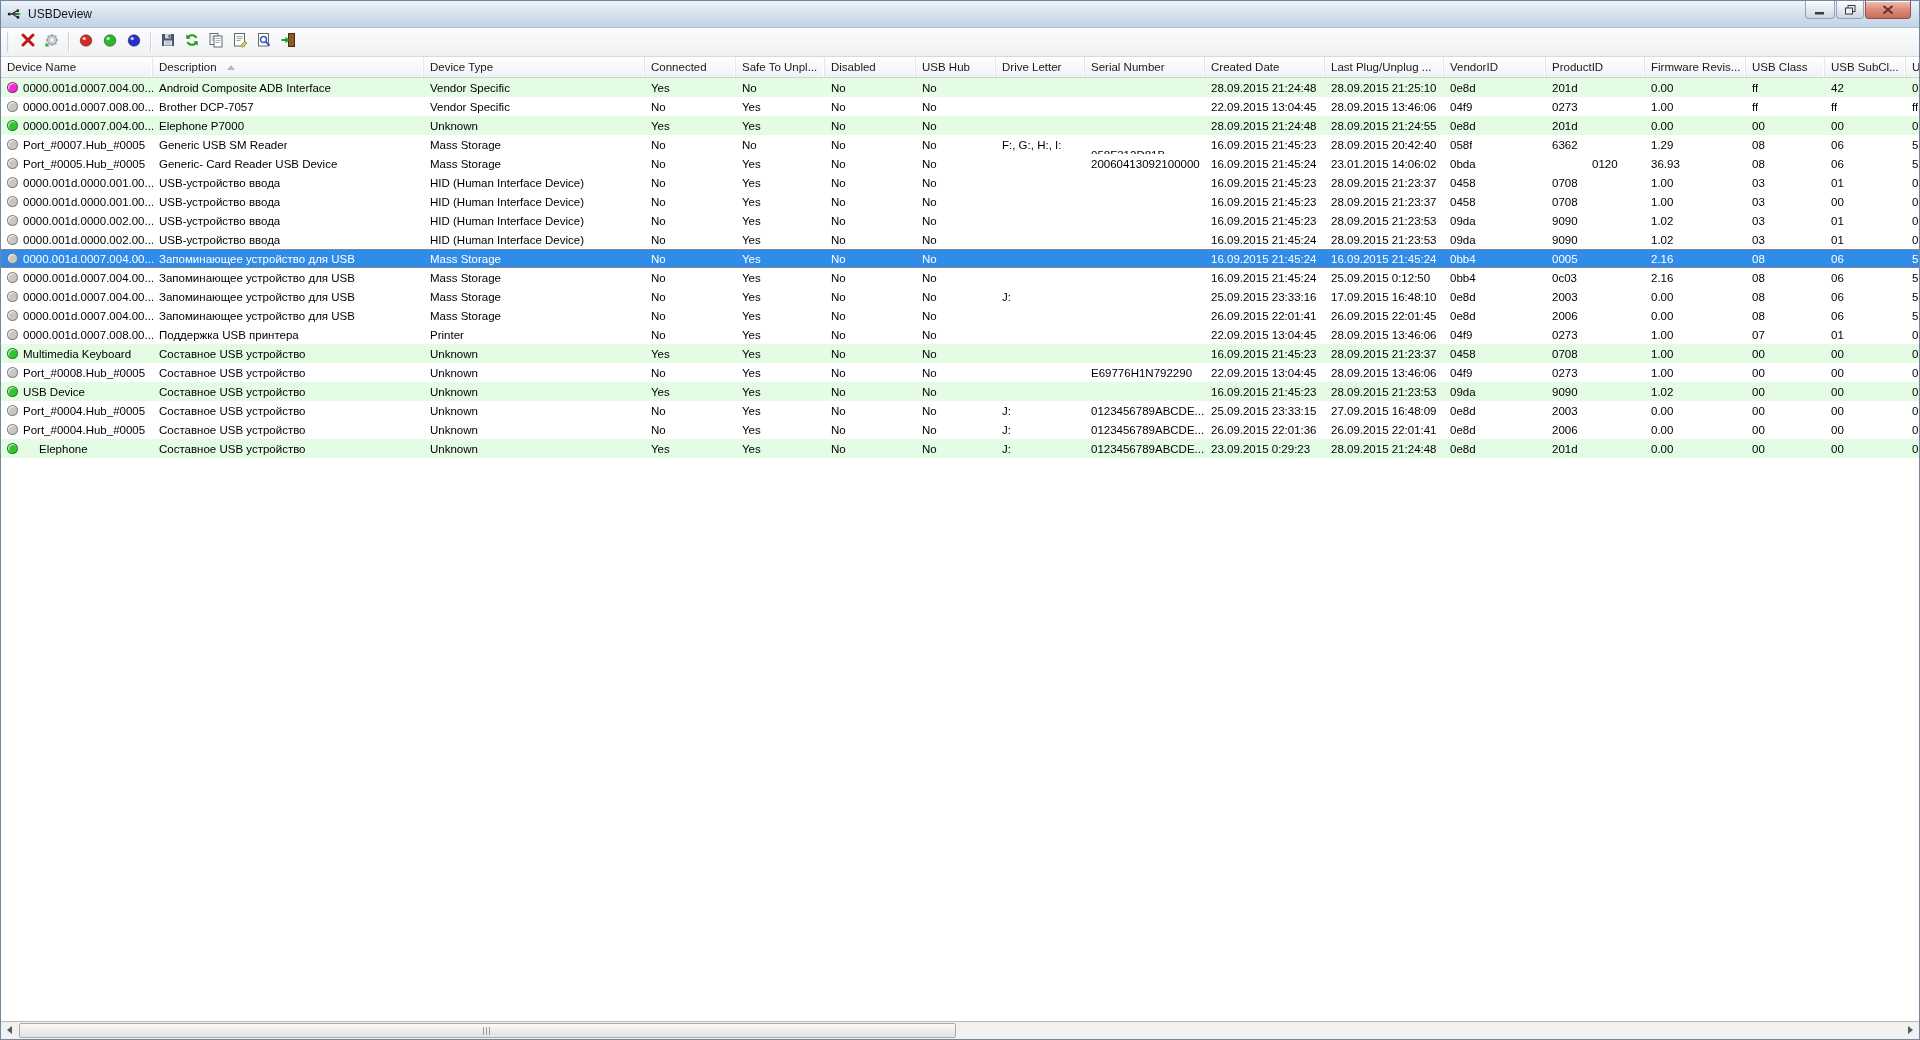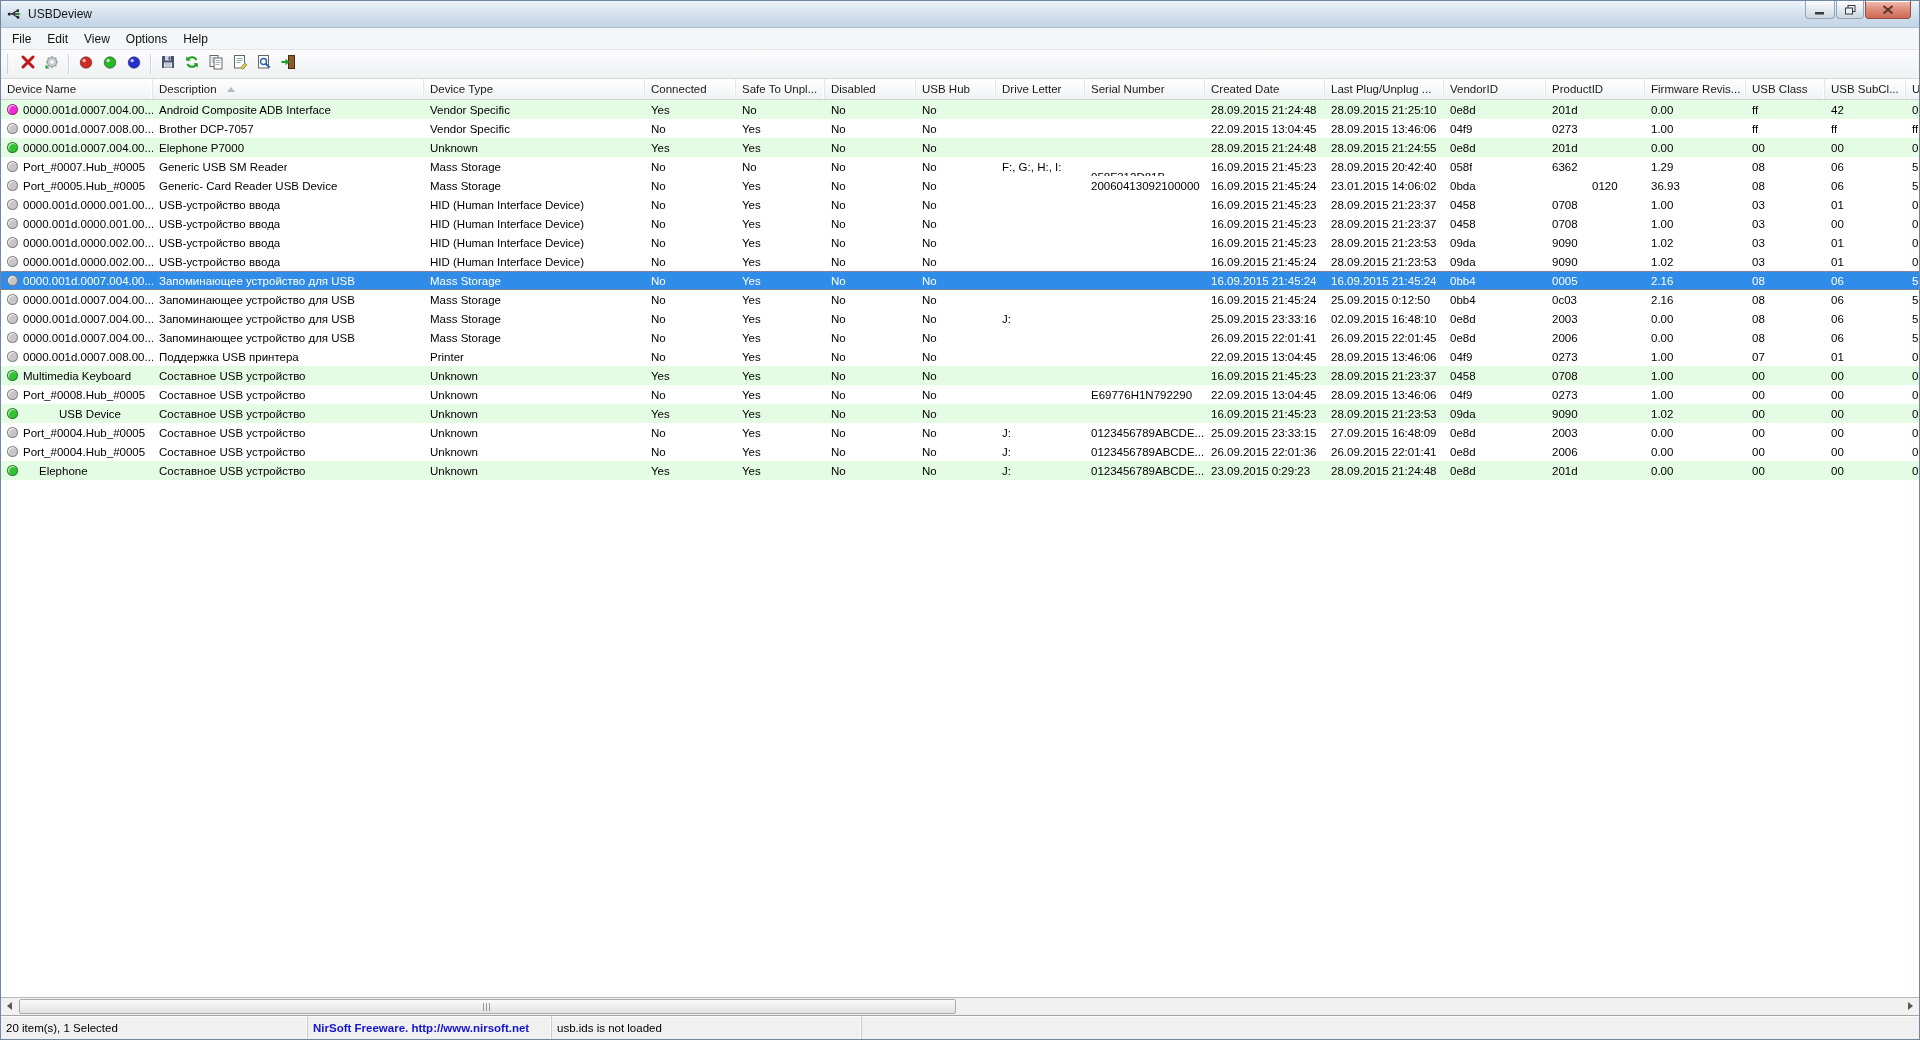--- a/index.html
+++ b/index.html
@@ -85,27 +85,20 @@
             </svg></span>
         </div>
       <div class="cap-btn close">
           <span><svg width="12" height="10">
               <path d="M1.5 1 L10.5 8.5 M10.5 1 L1.5 8.5" stroke="#59332c" stroke-width="2"></path>
             </svg></span>
         </div>
     </div>
   </div>
 
-  <div class="menubar" id="menubar">
-      <span class="menu-item">File</span>
-      <span class="menu-item">Edit</span>
-      <span class="menu-item">View</span>
-      <span class="menu-item">Options</span>
-      <span class="menu-item">Help</span>
-    </div>
 
   <div class="toolbar" id="toolbar">
       <div class="tb-gripper"></div>
       <div class="tb-btn">
         <span><svg width="16" height="16" viewBox="0 0 16 16">
             <path d="M3 3 L13 13 M13 3 L3 13" stroke="#c21616" stroke-width="3" stroke-linecap="round"></path>
           </svg></span>
       </div>
       <div class="tb-btn">
         <span><svg width="16" height="16" viewBox="0 0 16 16">
@@ -860,21 +853,21 @@
           <div class="lv-cell" style="width: 89px; flex: 0 0 89px;">
             <span style="overflow: hidden; white-space: nowrap;">J:</span>
           </div>
           <div class="lv-cell" style="width: 120px; flex: 0 0 120px;">
             <span style="overflow: hidden; white-space: nowrap;"></span>
           </div>
           <div class="lv-cell" style="width: 120px; flex: 0 0 120px;">
             <span style="overflow: hidden; white-space: nowrap;">25.09.2015 23:33:16</span>
           </div>
           <div class="lv-cell" style="width: 119px; flex: 0 0 119px;">
-            <span style="overflow: hidden; white-space: nowrap;">02.09.2015 16:48:10</span>
+            <span style="overflow: hidden; white-space: nowrap;">17.09.2015 16:48:10</span>
           </div>
           <div class="lv-cell" style="width: 102px; flex: 0 0 102px;">
             <span style="overflow: hidden; white-space: nowrap;">0e8d</span>
           </div>
           <div class="lv-cell" style="width: 99px; flex: 0 0 99px;">
             <span style="overflow: hidden; white-space: nowrap;">2003</span>
           </div>
           <div class="lv-cell" style="width: 101px; flex: 0 0 101px;">
             <span style="overflow: hidden; white-space: nowrap;">0.00</span>
           </div>
@@ -1098,21 +1091,21 @@
             <span style="overflow: hidden; white-space: nowrap;">00</span>
           </div>
           <div class="lv-cell" style="width: 81px; flex: 0 0 81px;">
             <span style="overflow: hidden; white-space: nowrap;">00</span>
           </div>
           <div class="lv-cell" style="width: 75px; flex: 0 0 75px;">
             <span style="overflow: hidden; white-space: nowrap;">0</span>
           </div>
         </div>
         <div class="lv-row green">
-          <div class="lv-cell" style="width: 152px; flex: 0 0 152px; gap: 36px;">
+          <div class="lv-cell" style="width: 152px; flex: 0 0 152px;">
             <span class="led" style="background: rgb(50, 194, 50);"></span>
             <span style="overflow: hidden; white-space: nowrap;">USB Device</span>
           </div>
           <div class="lv-cell" style="width: 271px; flex: 0 0 271px;">
             <span style="overflow: hidden; white-space: nowrap;">Составное USB устройство</span>
           </div>
           <div class="lv-cell" style="width: 221px; flex: 0 0 221px;">
             <span style="overflow: hidden; white-space: nowrap;">Unknown</span>
           </div>
           <div class="lv-cell" style="width: 91px; flex: 0 0 91px;">
@@ -1328,26 +1321,14 @@
         <span class="tri-left"></span>
       </div>
     <div class="hs-thumb">
         <span class="hs-grip"></span>
       </div>
     <div class="hs-btn right">
         <span class="tri-right"></span>
       </div>
   </div>
 
-  <div class="statusbar">
-    <div class="sb-panel p1">
-        <span>20 item(s), 1 Selected</span>
-      </div>
-    <div class="sb-panel p2">
-        <span class="nirsoft">NirSoft Freeware.  http://www.nirsoft.net</span>
-      </div>
-    <div class="sb-panel p3">
-        <span>usb.ids is not loaded</span>
-      </div>
-    <div class="sb-panel p4"></div>
-  </div>
 
 </div>
 
 </body></html>

